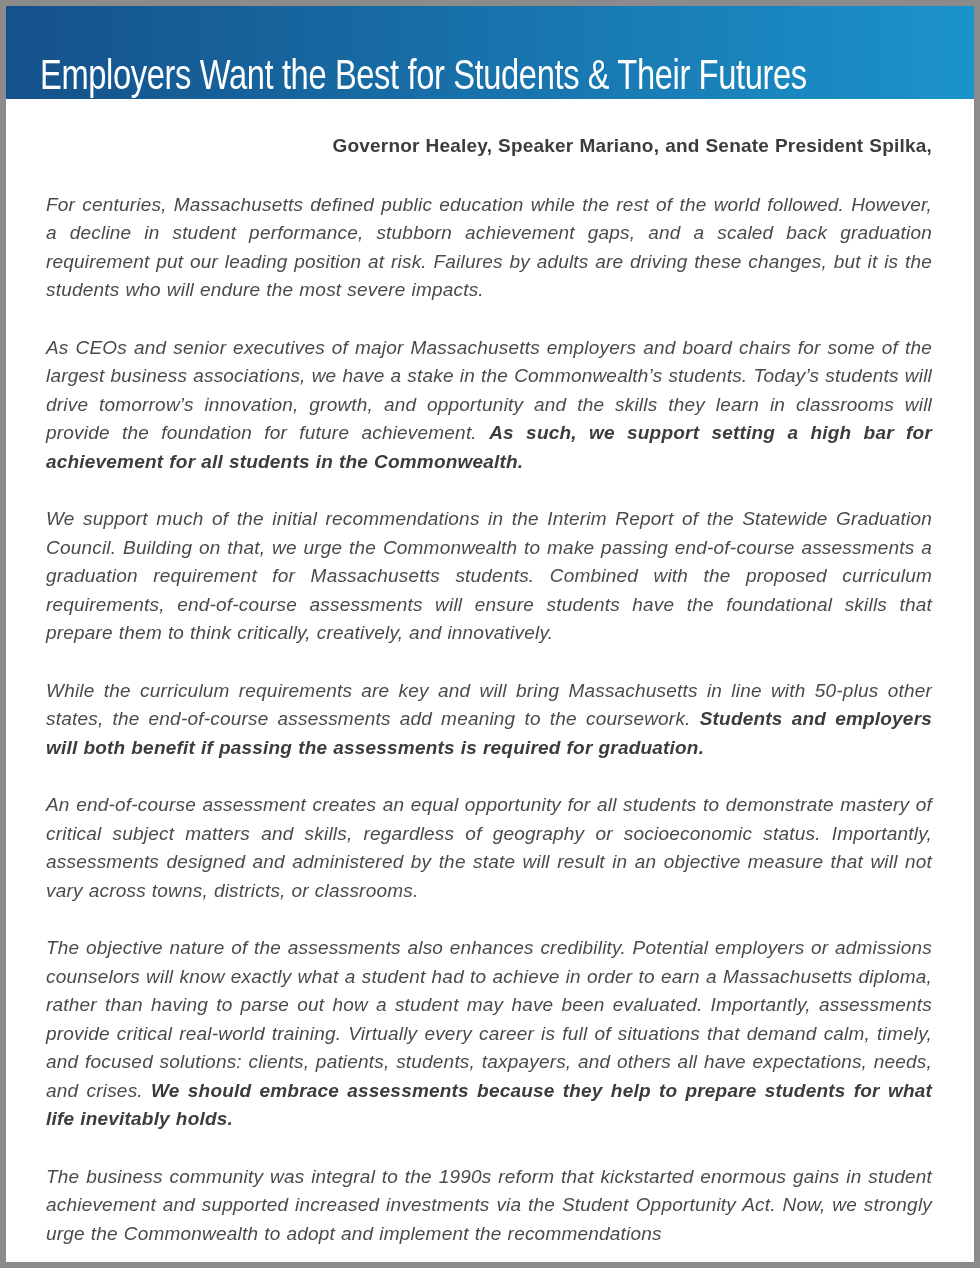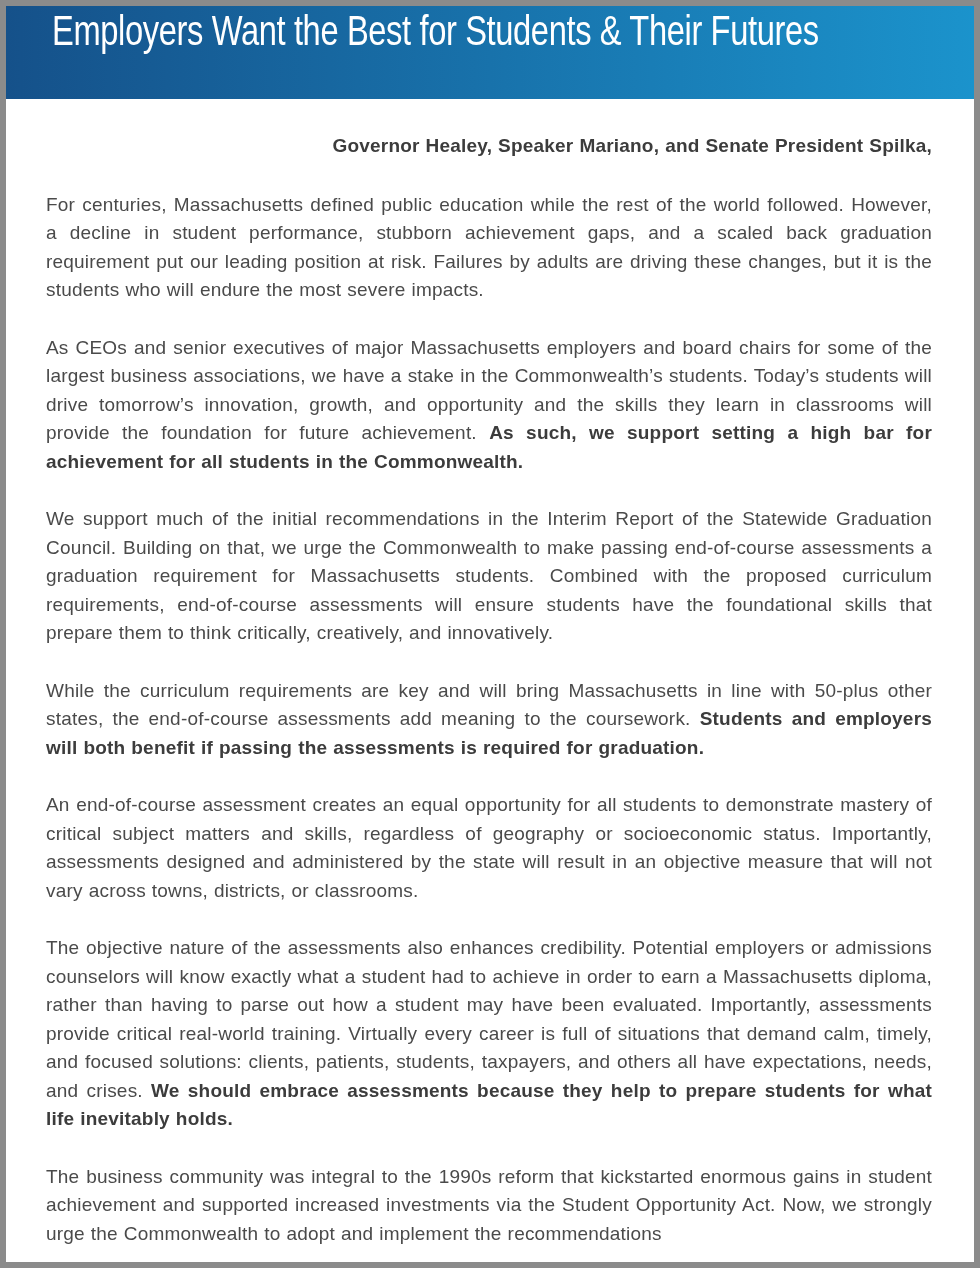--- a/index.html
+++ b/index.html
@@ -20,22 +20,22 @@
     border: 6px solid var(--border-color, #8b8b8b);
     background: #ffffff;
     overflow: hidden;
   }
   .header {
     height: 93px;
     background: linear-gradient(90deg,
       var(--header-grad-left, #15518a),
       var(--header-grad-right, #1b93cc));
     display: flex;
-    align-items: flex-start;
-    padding: 0 46px;
+    align-items: flex-end;
+    padding: 0 34px;
     overflow: hidden;
   }
   .title {
     margin: 0;
     color: var(--header-text, #ffffff);
     font-size: 43px;
     font-weight: 500;
     letter-spacing: -0.5px;
     white-space: nowrap;
     transform: scaleX(0.76);
@@ -51,20 +51,21 @@
   }
   .salutation {
     margin: 0 0 30px 0;
     font-weight: bold;
     color: var(--emphasis-text, #3c3c3c);
     text-align: right;
   }
   .para {
     margin: 0 0 29px 0;
     text-align: justify;
+    font-style: italic;
   }
   .bold {
     font-weight: bold;
     color: var(--emphasis-text, #3c3c3c);
   }
 </style>
 </head>
 <body>
 
 <div class="page">

